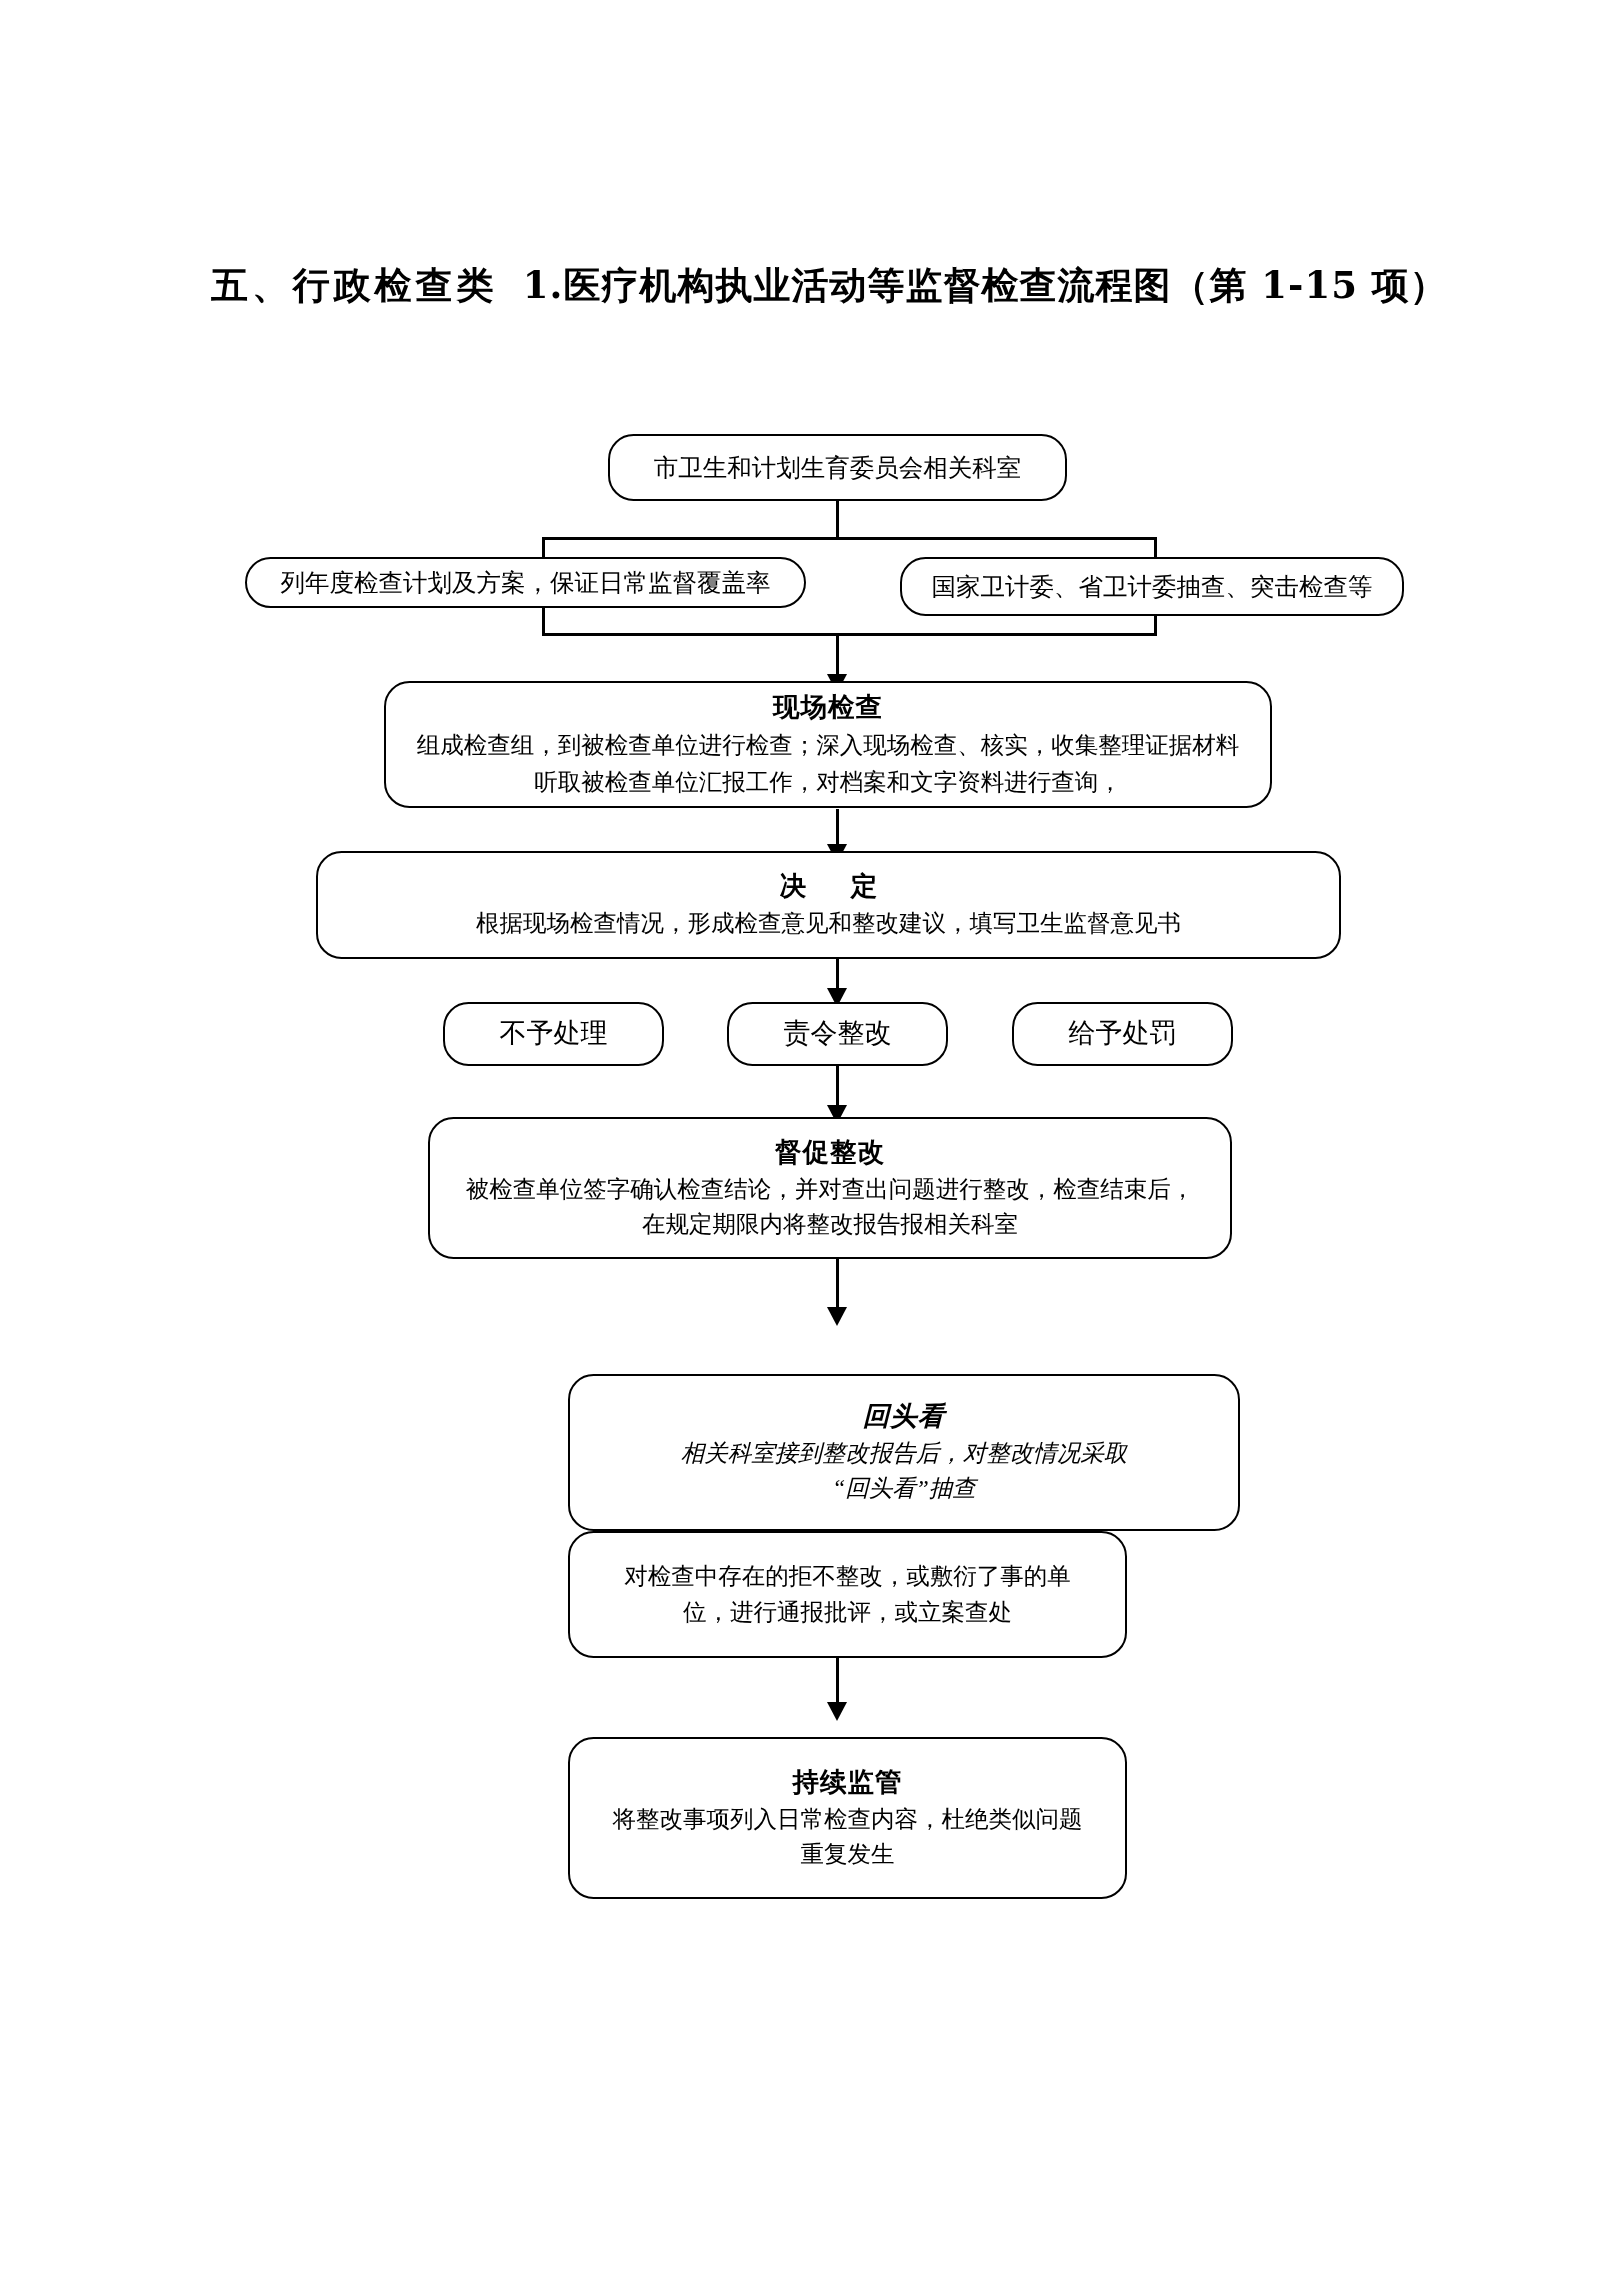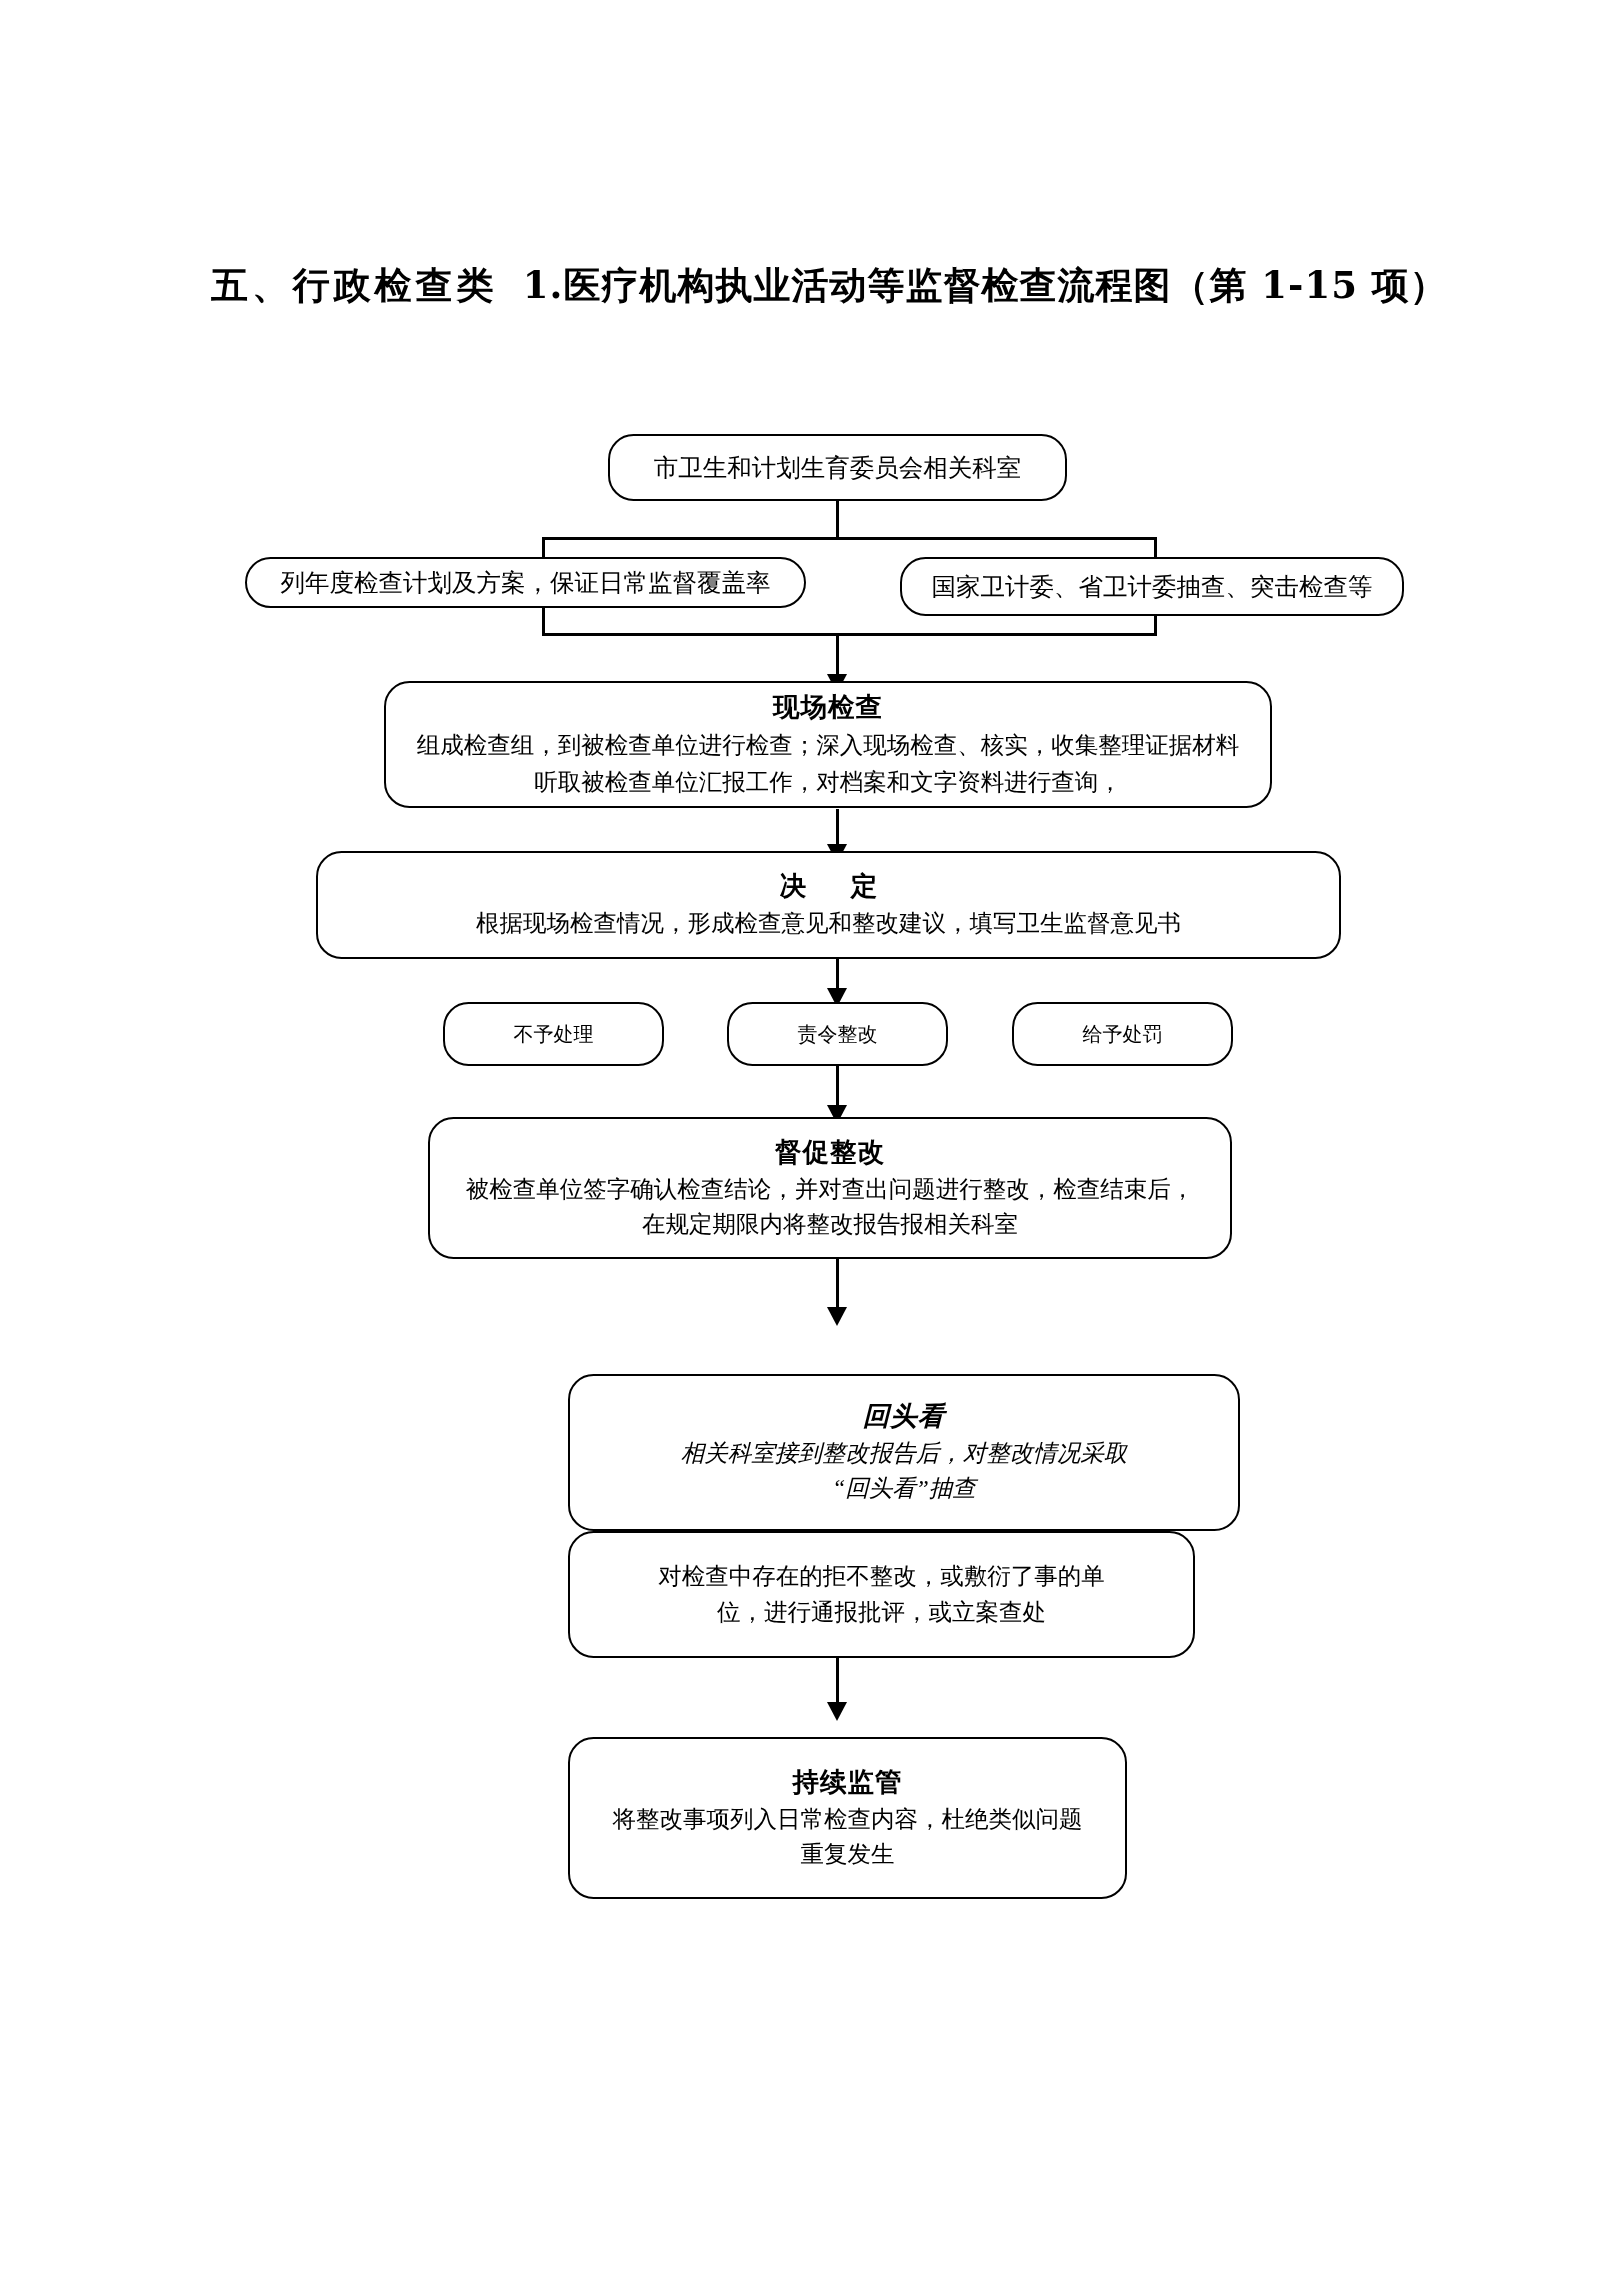--- a/index.html
+++ b/index.html
@@ -71,21 +71,21 @@
     line-height: 1.5;
     white-space: nowrap;
   }
   .node .n-plain {
     font-family: "Liberation Serif", "DejaVu Serif", serif;
     font-size: 24.5px;
     line-height: 1.45;
     white-space: nowrap;
   }
   .node.small .n-plain {
-    font-size: 20px;
+    font-size: 27px;
   }
 
   
   .vline {
     position: absolute;
     width: 2.9px;
     background: #000000;
     z-index: 1;
   }
   .hline {
@@ -176,21 +176,21 @@
 
   <div class="node" style="left:568px; top:1374px; width:672px; height:157px;font-style:italic;">
     <div class="n-title">回头看</div>
     <div class="n-line">相关科室接到整改报告后，对整改情况采取</div>
     <div class="n-line">“回头看”抽查</div>
   </div>
 
   <div class="vline" style="left:836px; top:1475px; height:51px;"></div>
   <div class="arrowhead" style="left:827px; top:1520px;"></div>
 
-  <div class="node" style="left:568px; top:1531px; width:627px; height:127px;">
+  <div class="node" style="left:568px; top:1531px; width:559px; height:127px;">
     <div class="n-line">对检查中存在的拒不整改，或敷衍了事的单</div>
     <div class="n-line">位，进行通报批评，或立案查处</div>
   </div>
 
   <div class="vline" style="left:836px; top:1658px; height:49px;"></div>
   <div class="arrowhead" style="left:827px; top:1702px;"></div>
 
   <div class="node" style="left:568px; top:1713px; width:559px; height:162px;margin-top:24px;">
     <div class="n-title">持续监管</div>
     <div class="n-line">将整改事项列入日常检查内容，杜绝类似问题</div>

